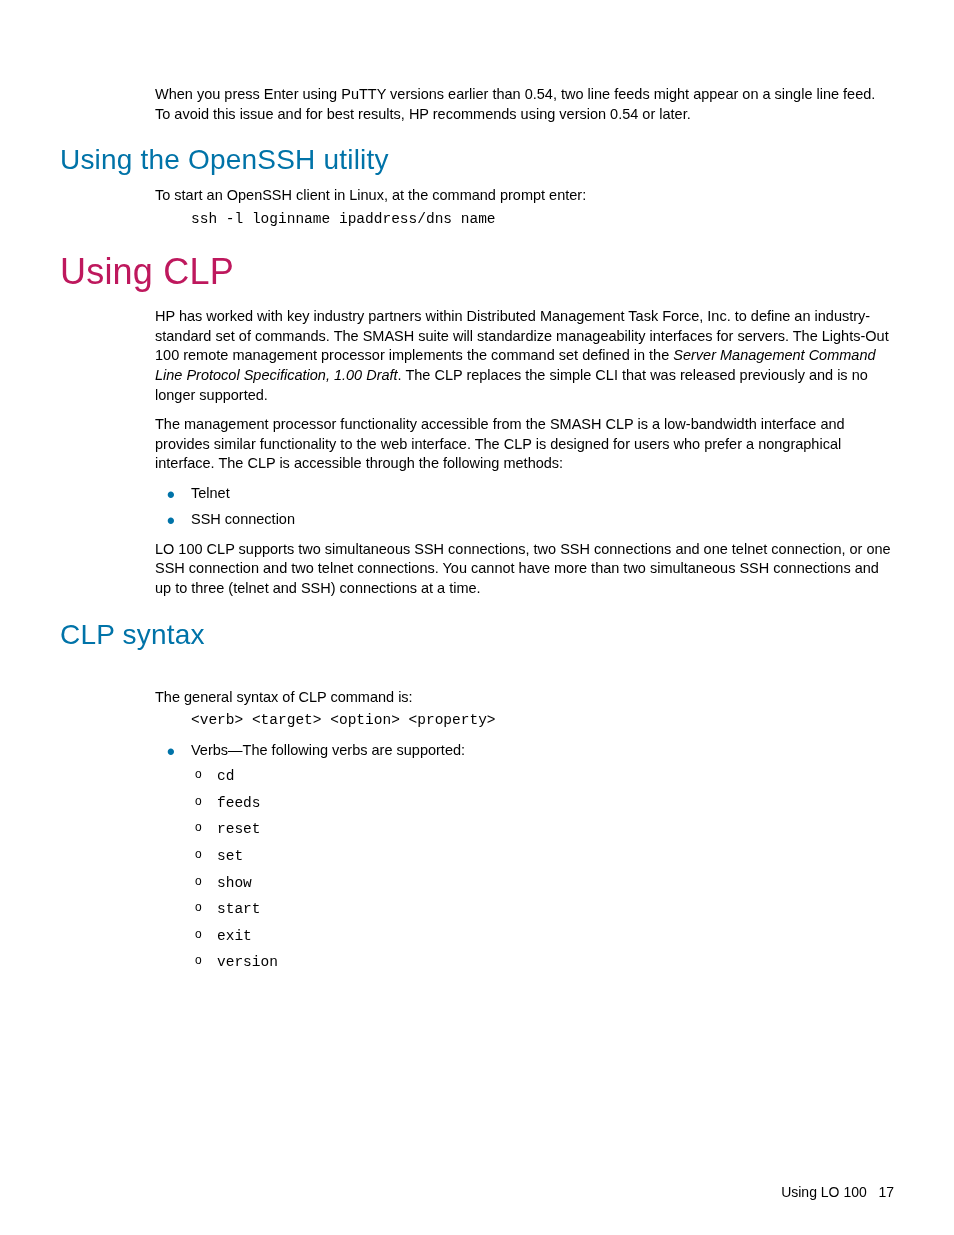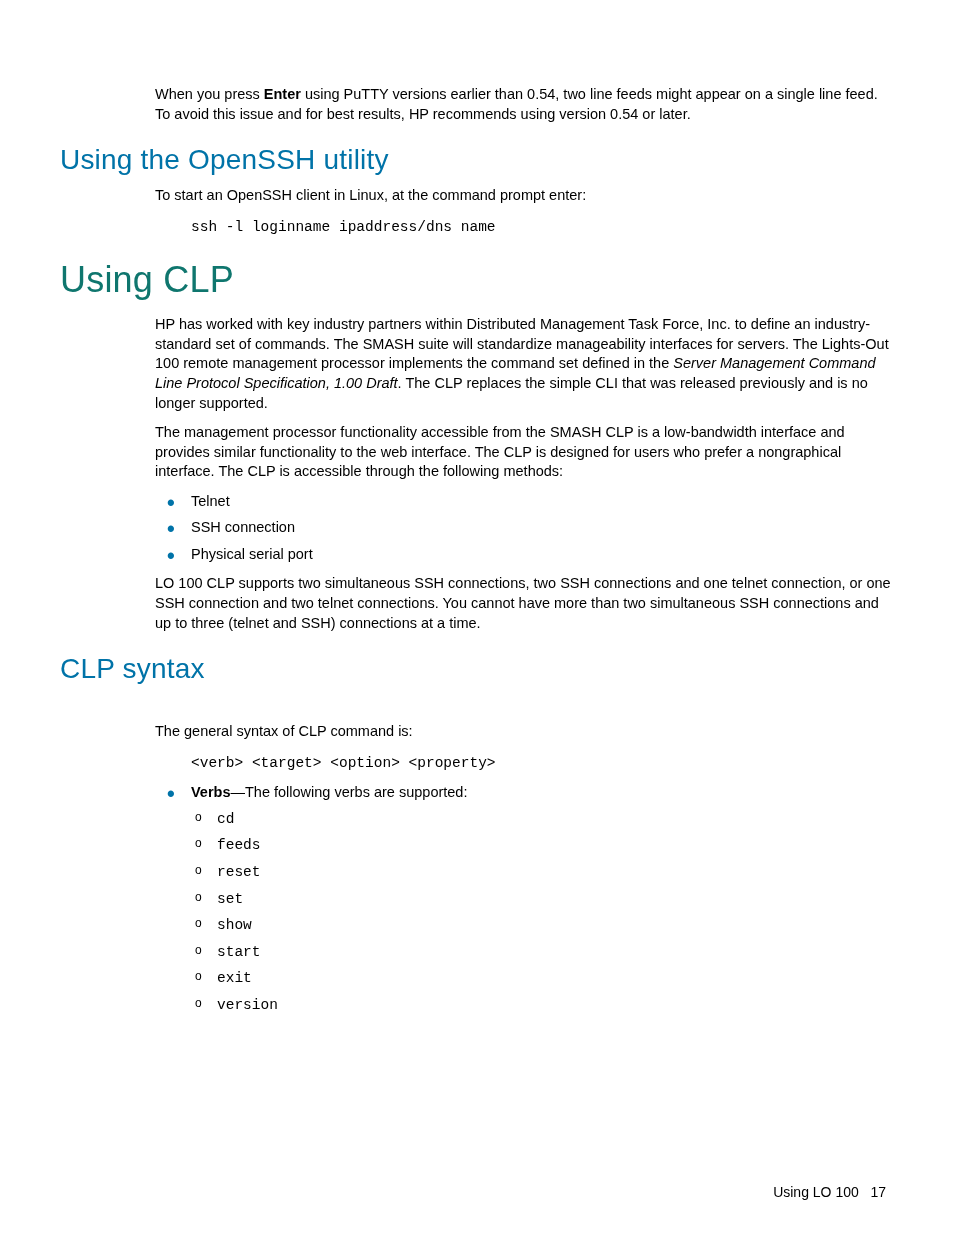--- a/index.html
+++ b/index.html
@@ -16,21 +16,21 @@
     box-sizing: border-box;
     padding: 75px 60px 40px 60px;
   }
   .content {
     padding-left: 95px;
   }
   h1 {
     font-family: Arial, Helvetica, sans-serif;
     font-weight: 300;
     font-size: 36px;
-    color: #0f766e;
+    color: #be185d;
     margin: 22px 0 14px -95px;
     letter-spacing: 0.2px;
   }
   h2 {
     font-family: Arial, Helvetica, sans-serif;
     font-weight: 300;
     font-size: 28px;
     color: #0073a8;
     margin: 20px 0 10px -95px;
     letter-spacing: 0.2px;
@@ -45,21 +45,21 @@
     font-size: 14.5px;
   }
   .italic-mono {
     font-family: "Courier New", Courier, monospace;
     font-style: italic;
   }
   .italic {
     font-style: italic;
   }
   .bold {
-    font-weight: bold;
+    font-weight: normal;
   }
   ul.bullets {
     list-style: none;
     padding-left: 0;
     margin: 6px 0;
   }
   ul.bullets > li {
     position: relative;
     padding-left: 36px;
     font-size: 14.5px;
@@ -90,31 +90,31 @@
   ul.circles > li::before {
     content: "o";
     position: absolute;
     left: 4px;
     top: 0;
     font-size: 12px;
     color: #000;
   }
   .code-indent {
     margin-left: 36px;
-    margin-top: 12px;
+    margin-top: 4px;
     margin-bottom: 10px;
   }
   .sub-code {
     display: block;
     margin: 3px 0 6px 26px;
   }
   .footer {
     position: absolute;
     bottom: 35px;
-    right: 68px;
+    right: 60px;
     font-size: 14px;
   }
 </style>
 </head>
 <body>
 
 <div class="page">
   <div class="content">
 
 
@@ -132,21 +132,20 @@
 
     <p>
       <span>HP has worked with key industry partners within Distributed Management Task Force, Inc. to define an industry-standard set of commands. The SMASH suite will standardize manageability interfaces for servers. The Lights-Out 100 remote management processor implements the command set defined in the </span><span class="italic">Server Management Command Line Protocol Specification, 1.00 Draft</span><span>. The CLP replaces the simple CLI that was released previously and is no longer supported.</span>
     </p>
 
     <p>The management processor functionality accessible from the SMASH CLP is a low-bandwidth interface and provides similar functionality to the web interface. The CLP is designed for users who prefer a nongraphical interface. The CLP is accessible through the following methods:</p>
 
     <ul class="bullets">
       <li>Telnet</li>
       <li>SSH connection</li>
-      <li>Physical serial port</li>
     </ul>
 
     <p>LO 100 CLP supports two simultaneous SSH connections, two SSH connections and one telnet connection, or one SSH connection and two telnet connections. You cannot have more than two simultaneous SSH connections and up to three (telnet and SSH) connections at a time.</p>
 
     <h2>CLP syntax</h2>
 
     <p style="margin-bottom:2px;margin-top:37px;">The general syntax of CLP command is:</p>
     <p class="mono code-indent">&lt;verb&gt; &lt;target&gt; &lt;option&gt; &lt;property&gt;</p>
 
     <ul class="bullets">

